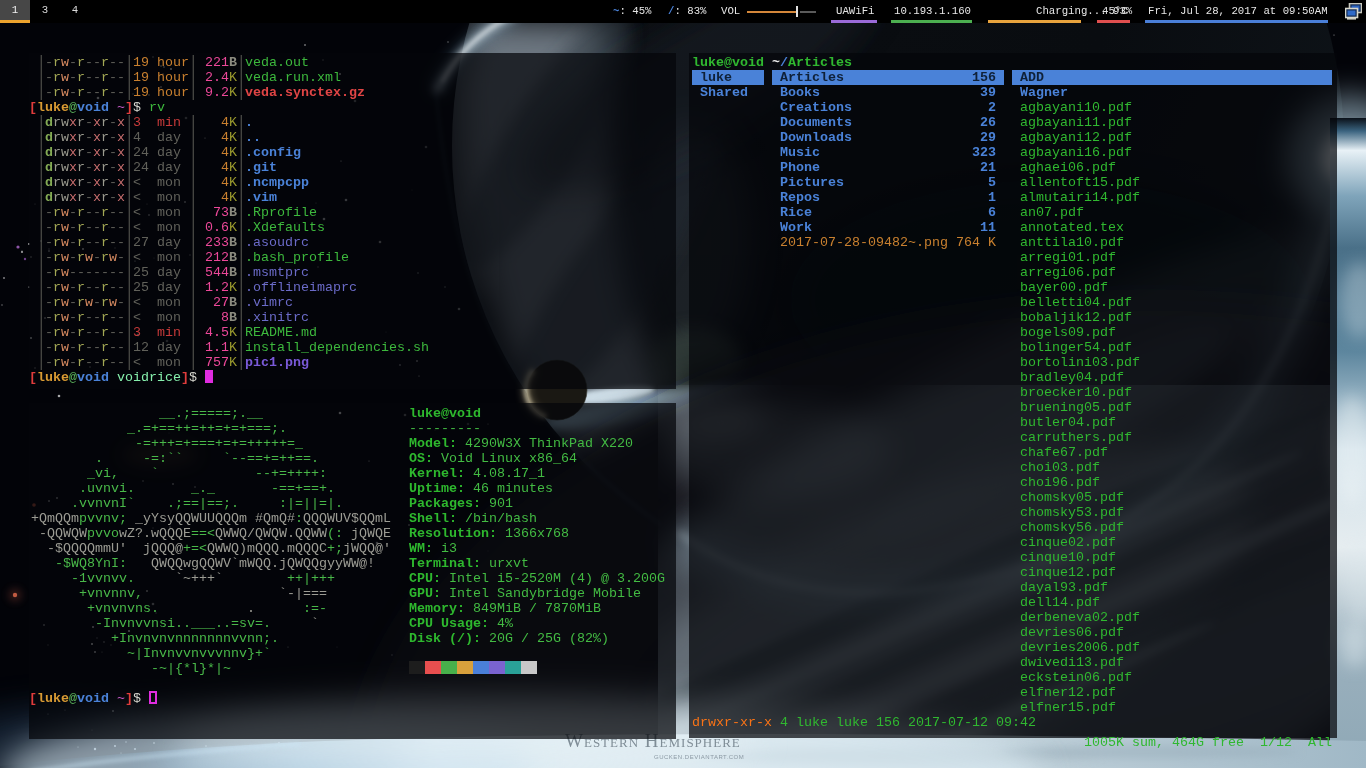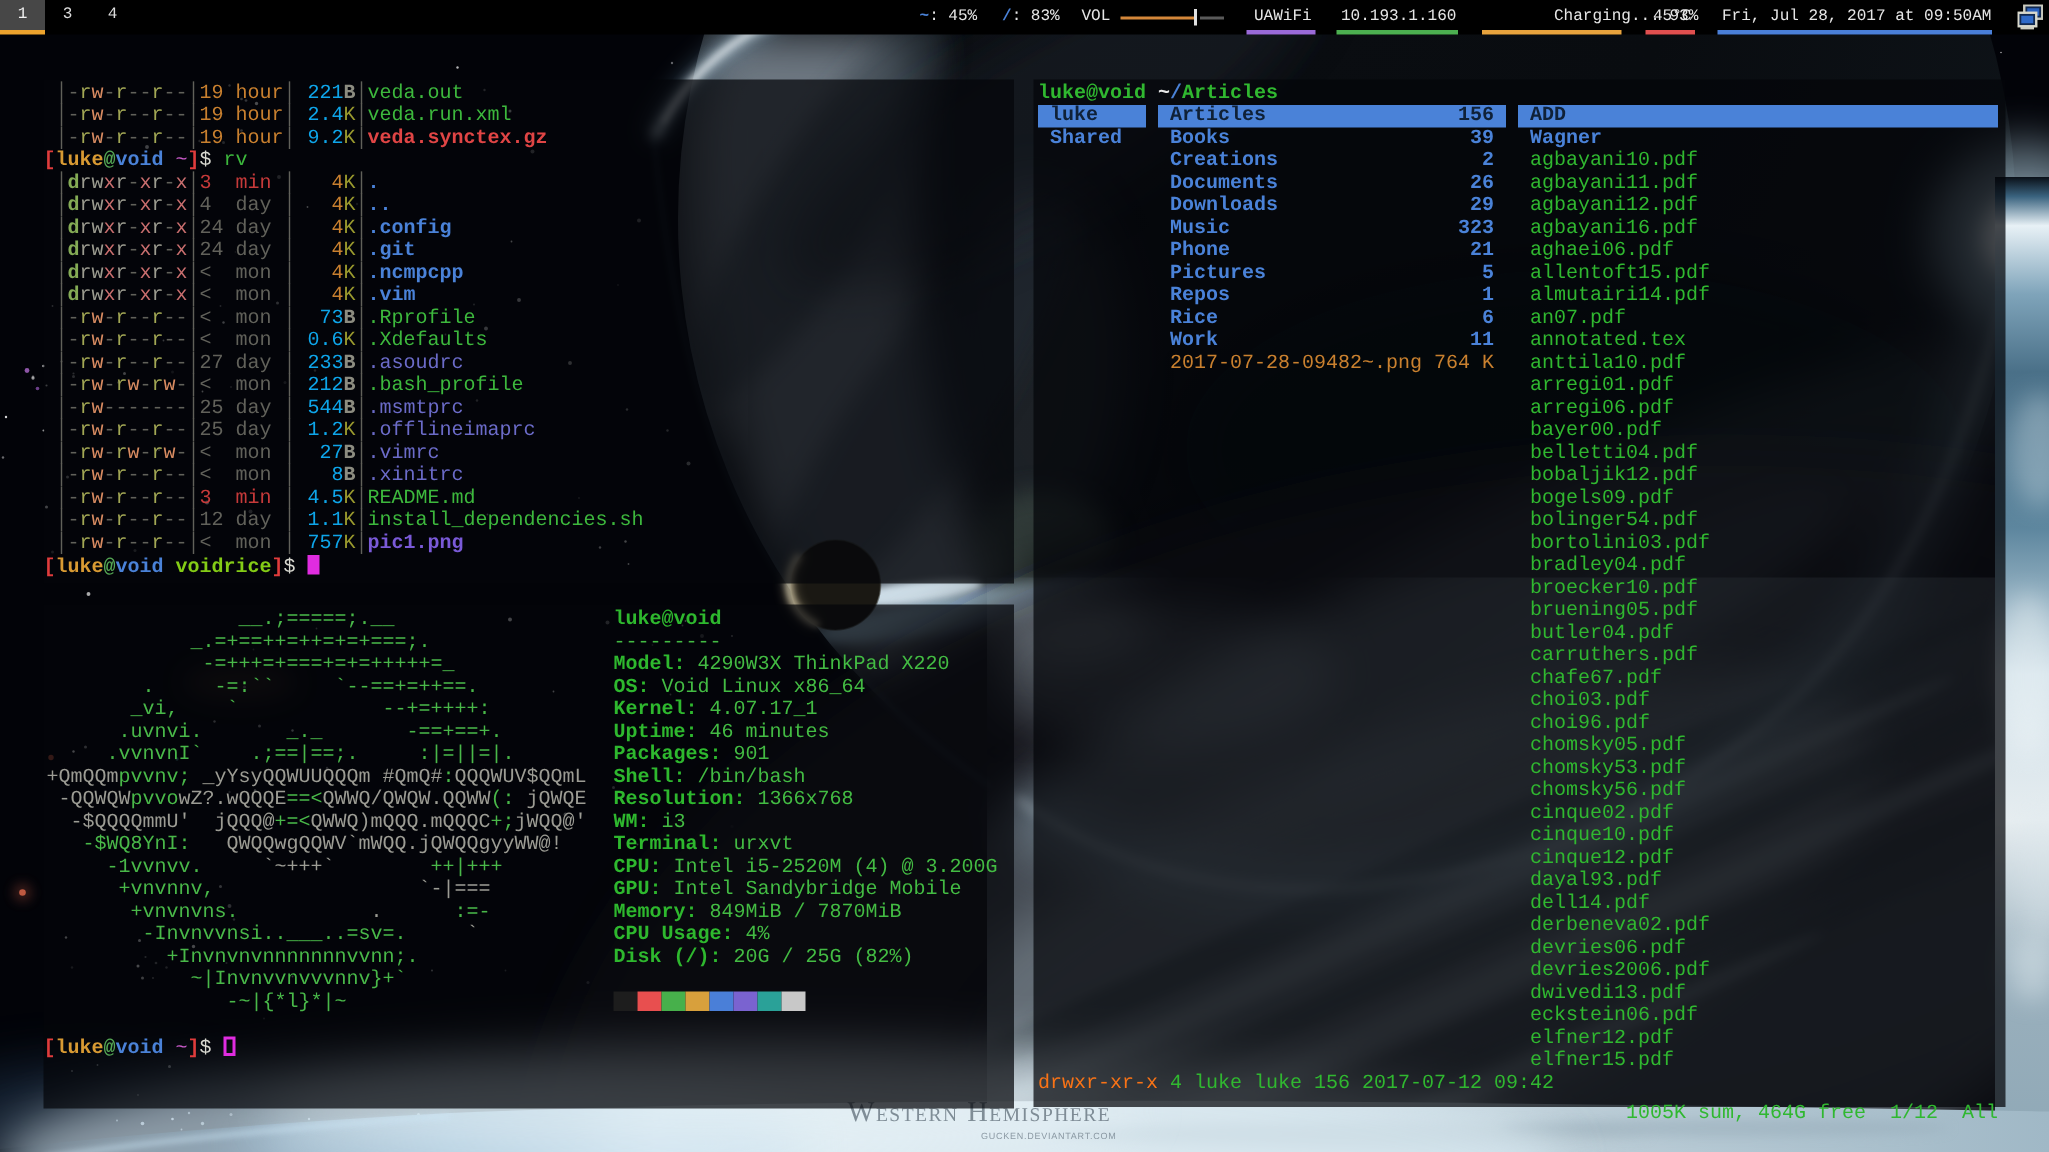--- a/index.html
+++ b/index.html
@@ -2,22 +2,22 @@
 <html><head><meta charset="utf-8"><style>
 *{margin:0;padding:0;box-sizing:border-box}
 html,body{width:1366px;height:768px;overflow:hidden;background:#000;font-family:"Liberation Mono",monospace;-webkit-font-smoothing:antialiased}
 .abs{position:absolute}
 pre{margin:0;font:13.34px/15px "Liberation Mono",monospace;white-space:pre}
 pre i{font-style:normal}
 .win{position:absolute;background:rgba(4,6,10,0.72)}
 i.dim{color:#61615a}i.r{color:#a3a855}i.w{color:#d98c62}i.x{color:#c86e6e}
 i.d{color:#84ab55;font-weight:bold}i.rg{color:#9c9c90}
 i.dt{color:#c9802f}i.rd{color:#c63a3a}
-i.sz{color:#0ea5e9}i.szB{color:#8c8c80;font-weight:bold}i.szK{color:#99992e}i.szO{color:#c9802f}
-i.fg{color:#3db83d}i.fgb{color:#84cc16;font-weight:bold}
+i.sz{color:#ec4899}i.szB{color:#8c8c80;font-weight:bold}i.szK{color:#99992e}i.szO{color:#c9802f}
+i.fg{color:#3db83d}i.fgb{color:#86efac;font-weight:normal}
 i.bl{color:#4a82d8;font-weight:bold}i.sl{color:#6b6bc8}i.vio{color:#7a5ad8;font-weight:bold}
 i.red{color:#e04545;font-weight:bold}
 i.pbr{color:#e03c3c;font-weight:bold}i.usr{color:#d89a33;font-weight:bold}i.at{color:#55a855;font-weight:bold}
 i.hst{color:#4a82d8;font-weight:bold}i.tld{color:#c85ac8}i.dol{color:#d8d8d0}
 i.gA{color:#49b849}i.gG{color:#9c9c94}
 i.lab{color:#2eb82e;font-weight:bold}i.val{color:#43bb43}
 i.rgrn{color:#30b830}i.rgrnb{color:#30b830;font-weight:bold}
 i.rsel{color:#0f2138;font-weight:bold}i.cyn{color:#f97316}
 i.wht{color:#e8e8e8;font-weight:bold}i.org{color:#c9802f}
 .bar{position:absolute;left:0;top:0;width:1366px;height:23px;background:#000}
@@ -487,21 +487,21 @@
 <i class="gA">      +vnvnnv,</i><i class="gG">                 `-|===</i>
 <i class="gA">       +vnvnvns.</i><i class="gG">           .</i><i class="gA">      :=-</i>
 <i class="gA">        -Invnvvnsi..___..=sv=.</i><i class="gG">     `</i>
 <i class="gA">          +Invnvnvnnnnnnnvvnn;.</i>
 <i class="gA">            ~|Invnvvnvvvnnv}+`</i>
 <i class="gA">               -~|{*l}*|~</i></pre>
 <pre class="abs" style="left:409px;top:406px"><i class="lab">luke@void</i>
 <i class="val">---------</i>
 <i class="lab">Model:</i><i class="val"> 4290W3X ThinkPad X220</i>
 <i class="lab">OS:</i><i class="val"> Void Linux x86_64</i>
-<i class="lab">Kernel:</i><i class="val"> 4.07.17_1</i>
+<i class="lab">Kernel:</i><i class="val"> 4.08.17_1</i>
 <i class="lab">Uptime:</i><i class="val"> 46 minutes</i>
 <i class="lab">Packages:</i><i class="val"> 901</i>
 <i class="lab">Shell:</i><i class="val"> /bin/bash</i>
 <i class="lab">Resolution:</i><i class="val"> 1366x768</i>
 <i class="lab">WM:</i><i class="val"> i3</i>
 <i class="lab">Terminal:</i><i class="val"> urxvt</i>
 <i class="lab">CPU:</i><i class="val"> Intel i5-2520M (4) @ 3.200G</i>
 <i class="lab">GPU:</i><i class="val"> Intel Sandybridge Mobile</i>
 <i class="lab">Memory:</i><i class="val"> 849MiB / 7870MiB</i>
 <i class="lab">CPU Usage:</i><i class="val"> 4%</i>

